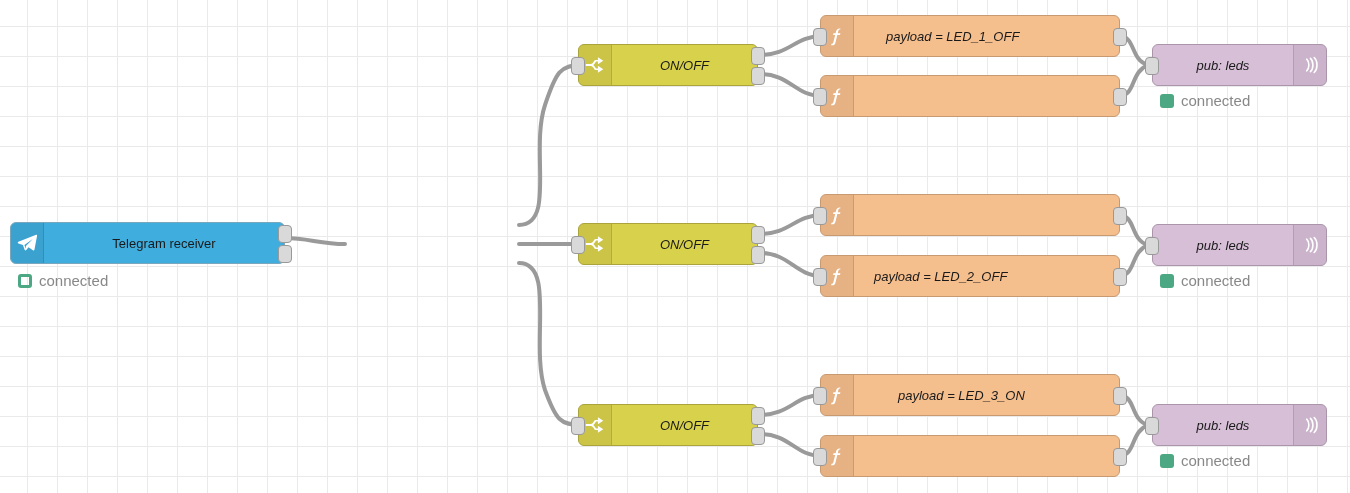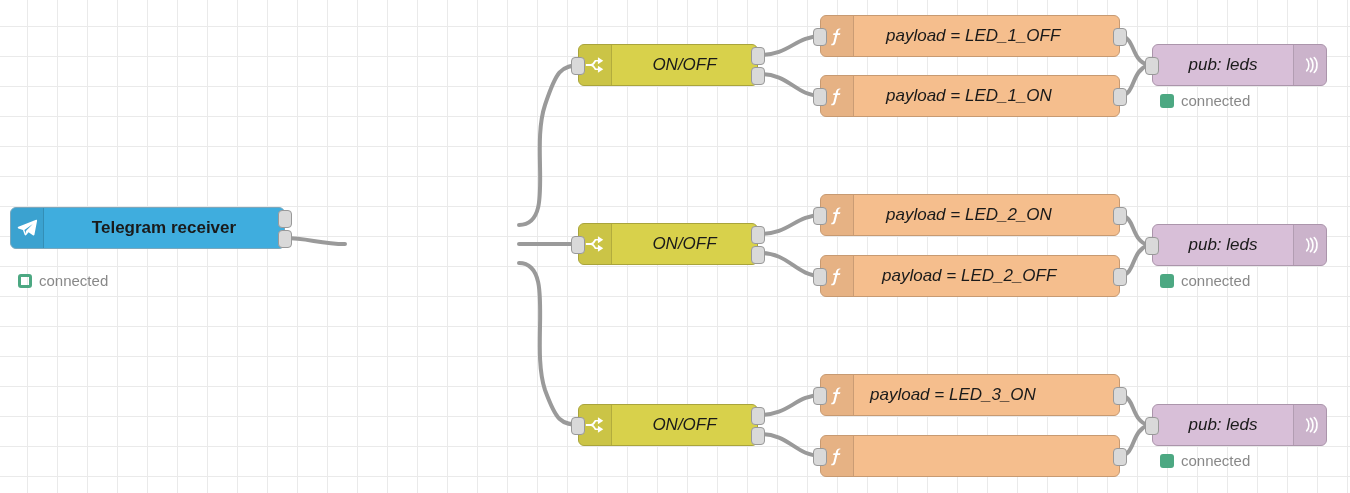--- a/index.html
+++ b/index.html
@@ -58,21 +58,21 @@
     background: rgba(0,0,0,0.06);
     border-right: 1px solid rgba(0,0,0,0.12);
   }
   .iconbox.right {
     border-right: none;
     border-left: 1px solid rgba(0,0,0,0.12);
   }
   .label {
     flex: 1 1 auto;
     font-style: italic;
-    font-size: 17px;
+    font-size: 13px;
     color: #1a1a1a;
     text-align: center;
     padding: 0 10px;
     white-space: nowrap;
     overflow: hidden;
   }
   .label.plain { font-style: normal; }
   .label.left  { text-align: left; }
 
   
@@ -143,21 +143,21 @@
       <path d="M1119,96 C1136,96 1130,72 1148,65"></path>
 
       <path d="M1119,215 C1136,215 1130,240 1148,245"></path>
       <path d="M1119,276 C1136,276 1130,252 1148,245"></path>
 
       <path d="M1119,395 C1136,395 1130,420 1148,425"></path>
       <path d="M1119,456 C1136,456 1130,432 1148,425"></path>
     </g>
   </svg>
 
-  <div class="node n-telegram" style="left:10px; top:207px; width:275px;font-weight:bold;">
+  <div class="node n-telegram" style="left:10px; top:222px; width:275px;">
     <div class="body">
       <div class="iconbox">
         <svg class="ico" width="22" height="22" viewBox="0 0 24 24">
           <path fill="#ffffff" d="M22 3L2.6 10.7c-.9.35-.85 1.6.06 1.87l4.9 1.5 1.85 5.4c.27.78 1.3.95 1.8.3l2.5-3.2 4.7 3.45c.63.46 1.53.12 1.7-.65L23 4.1c.17-.8-.6-1.42-1-1.1zM9.2 14.1l9.1-6.4-7.5 7.6-.35 3.1-1.25-4.3z"></path>
         </svg>
       </div>
       <div class="label plain">Telegram receiver</div>
     </div>
     <div class="port out" style="top:2px;"></div>
     <div class="port out" style="top:22px;"></div>
@@ -223,60 +223,58 @@
     <div class="port out" style="top:12px;"></div>
   </div>
 
   <div class="node n-function" style="left:820px; top:75px; width:300px;">
     <div class="body">
       <div class="iconbox">
         <svg class="ico" width="20" height="22" viewBox="0 0 24 24">
           <path fill="#ffffff" d="M16.2 3.1c-2.6-.6-4.6.6-5.3 3.3l-.6 2.4H7.8l-.5 2h2.5l-2 8c-.5 2-1.3 2.7-2.4 2.4l-.5 1.8c2.7.7 4.6-.5 5.3-3.3l2.2-8.9h3.2l.5-2h-3.2l.5-2.1c.5-1.9 1.3-2.6 2.4-2.4l.4-1.2z"></path>
         </svg>
       </div>
-      <div class="label left" style="padding-left:32px;">payload = LED_1_ON</div>
     </div>
     <div class="port in" style="top:12px;"></div>
     <div class="port out" style="top:12px;"></div>
   </div>
 
   <div class="node n-function" style="left:820px; top:194px; width:300px;">
     <div class="body">
       <div class="iconbox">
         <svg class="ico" width="20" height="22" viewBox="0 0 24 24">
           <path fill="#ffffff" d="M16.2 3.1c-2.6-.6-4.6.6-5.3 3.3l-.6 2.4H7.8l-.5 2h2.5l-2 8c-.5 2-1.3 2.7-2.4 2.4l-.5 1.8c2.7.7 4.6-.5 5.3-3.3l2.2-8.9h3.2l.5-2h-3.2l.5-2.1c.5-1.9 1.3-2.6 2.4-2.4l.4-1.2z"></path>
         </svg>
       </div>
-      <div class="label left" style="padding-left:32px;">payload = LED_2_ON</div>
     </div>
     <div class="port in" style="top:12px;"></div>
     <div class="port out" style="top:12px;"></div>
   </div>
 
   <div class="node n-function" style="left:820px; top:255px; width:300px;">
     <div class="body">
       <div class="iconbox">
         <svg class="ico" width="20" height="22" viewBox="0 0 24 24">
           <path fill="#ffffff" d="M16.2 3.1c-2.6-.6-4.6.6-5.3 3.3l-.6 2.4H7.8l-.5 2h2.5l-2 8c-.5 2-1.3 2.7-2.4 2.4l-.5 1.8c2.7.7 4.6-.5 5.3-3.3l2.2-8.9h3.2l.5-2h-3.2l.5-2.1c.5-1.9 1.3-2.6 2.4-2.4l.4-1.2z"></path>
         </svg>
       </div>
-      <div class="label left" style="padding-left:28px;">payload = LED_2_OFF</div>
+      <div class="label left" style="padding-left:20px;">payload = LED_2_OFF</div>
     </div>
     <div class="port in" style="top:12px;"></div>
     <div class="port out" style="top:12px;"></div>
   </div>
 
   <div class="node n-function" style="left:820px; top:374px; width:300px;">
     <div class="body">
       <div class="iconbox">
         <svg class="ico" width="20" height="22" viewBox="0 0 24 24">
           <path fill="#ffffff" d="M16.2 3.1c-2.6-.6-4.6.6-5.3 3.3l-.6 2.4H7.8l-.5 2h2.5l-2 8c-.5 2-1.3 2.7-2.4 2.4l-.5 1.8c2.7.7 4.6-.5 5.3-3.3l2.2-8.9h3.2l.5-2h-3.2l.5-2.1c.5-1.9 1.3-2.6 2.4-2.4l.4-1.2z"></path>
         </svg>
       </div>
-      <div class="label left" style="padding-left:16px;">payload = LED_3_ON</div>
+      <div class="label left" style="padding-left:44px;">payload = LED_3_ON</div>
     </div>
     <div class="port in" style="top:12px;"></div>
     <div class="port out" style="top:12px;"></div>
   </div>
 
   <div class="node n-function" style="left:820px; top:435px; width:300px;">
     <div class="body">
       <div class="iconbox">
         <svg class="ico" width="20" height="22" viewBox="0 0 24 24">
           <path fill="#ffffff" d="M16.2 3.1c-2.6-.6-4.6.6-5.3 3.3l-.6 2.4H7.8l-.5 2h2.5l-2 8c-.5 2-1.3 2.7-2.4 2.4l-.5 1.8c2.7.7 4.6-.5 5.3-3.3l2.2-8.9h3.2l.5-2h-3.2l.5-2.1c.5-1.9 1.3-2.6 2.4-2.4l.4-1.2z"></path>

